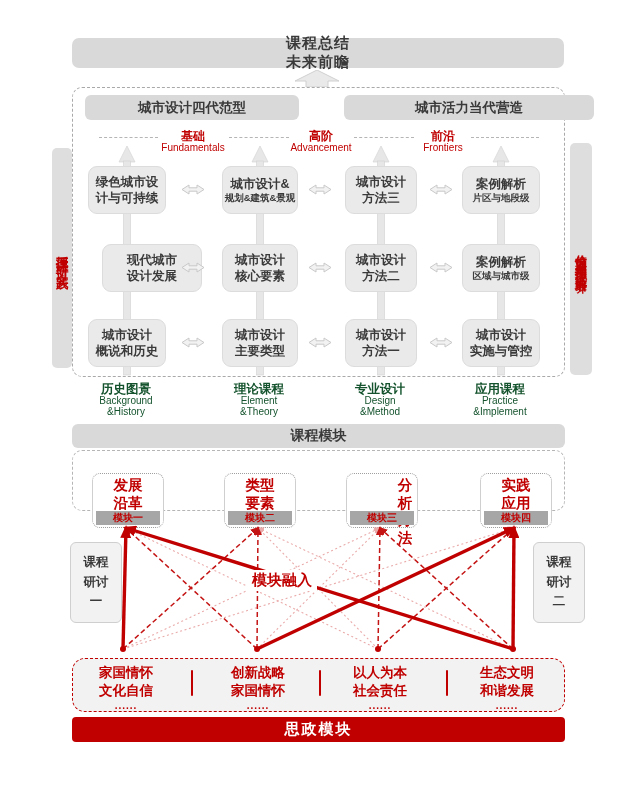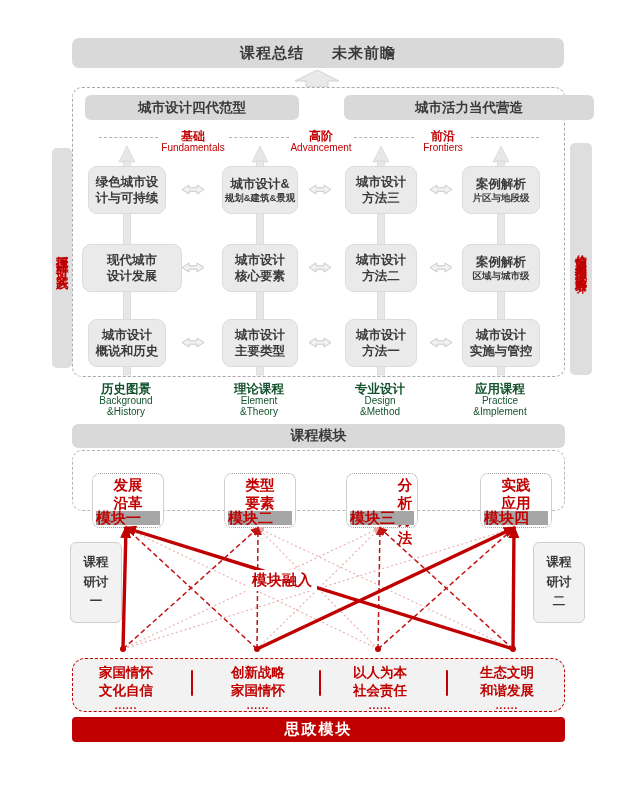--- a/index.html
+++ b/index.html
@@ -1,20 +1,20 @@
 <!DOCTYPE html>
 <html><head>
 <meta charset="utf-8">
 <style>
   html,body{margin:0;padding:0;background:#fff;}
   *{box-sizing:border-box;}
   .canvas{position:relative;width:639px;height:796px;background:#fff;overflow:hidden;
           font-family:"Liberation Sans","DejaVu Sans",sans-serif;color:#3a3a3a;}
   .abs{position:absolute;}
-  .ctr{display:flex;align-items:center;justify-content:center;text-align:center;}
+  .ctr{display:flex;align-items:center;justify-content:center;text-align:center;flex-direction:column;}
 
   
   .graybar{background:#d9d9d9;border-radius:7px;font-weight:bold;color:#3a3a3a;}
   .banner{left:72px;top:38px;width:492px;height:30px;font-size:15px;letter-spacing:1px;}
   .banner span{margin:0 14px;}
   .hdrbox{top:94px;height:25px;font-size:13.5px;border-radius:6px;}
 
   
   .panel{left:72px;top:87px;width:493px;height:290px;border:1px dashed #a9a9a9;border-radius:10px;}
 
@@ -37,21 +37,21 @@
   .footer-block{position:absolute;top:382px;width:110px;text-align:center;color:#14532d;}
   .footer-zh{font-size:12.5px;font-weight:bold;line-height:1.15;}
   .footer-en{font-size:10px;line-height:1.05;}
 
   .modbar{left:72px;top:424px;width:493px;height:24px;font-size:14px;border-radius:6px;}
   .modpanel{left:72px;top:450px;width:493px;height:61px;border:1px dashed #b5b5b5;border-radius:10px;}
   .module{position:absolute;top:454px;width:72px;height:55px;background:#fff;border:1px dotted #9f9f9f;
           border-radius:8px;text-align:center;margin-top:19px;}
   .module .mtxt{margin-top:3px;color:#c00000;font-weight:bold;font-size:14.5px;line-height:1.22;}
   .module .mtag{position:absolute;left:3px;right:3px;bottom:2px;height:14px;background:#a6a6a6;
-          color:#c00000;font-weight:bold;font-size:15px;line-height:14px;text-align:left;}
+          color:#c00000;font-weight:bold;font-size:10px;line-height:14px;text-align:center;}
 
   .seminar{position:absolute;top:542px;width:52px;height:81px;background:#f2f2f2;border:1px solid #cfcfcf;
            border-radius:6px;font-weight:bold;font-size:12.5px;line-height:1.55;color:#3a3a3a;
            display:flex;align-items:center;justify-content:center;text-align:center;}
   .fusion{position:absolute;left:247px;top:570px;background:#fff;padding:1px 5px;color:#c00000;
           font-weight:bold;font-size:15px;z-index:5;}
 
   .ideobox{left:72px;top:658px;width:493px;height:54px;background:#f2f2f2;
            border:1.5px dashed #c00000;border-radius:13px;}
   .theme{position:absolute;top:664px;width:108px;text-align:center;color:#c00000;}
@@ -116,21 +116,21 @@
       </div>
     <div class="cbox" style="left:272px;top:78px;width:72px;">
       <span>城市设计</span>
         <span>方法三</span>
       </div>
     <div class="cbox" style="left:389px;top:78px;width:78px;">
       <span>案例解析</span>
         <span class="sm">片区与地段级</span>
       </div>
 
-    <div class="cbox" style="left:9px;top:156px;width:100px;">
+    <div class="cbox" style="left:29px;top:156px;width:100px;">
       <span>现代城市</span>
         <span>设计发展</span>
       </div>
     <div class="cbox" style="left:149px;top:156px;width:76px;">
       <span>城市设计</span>
         <span>核心要素</span>
       </div>
     <div class="cbox" style="left:272px;top:156px;width:72px;">
       <span>城市设计</span>
         <span>方法二</span>

